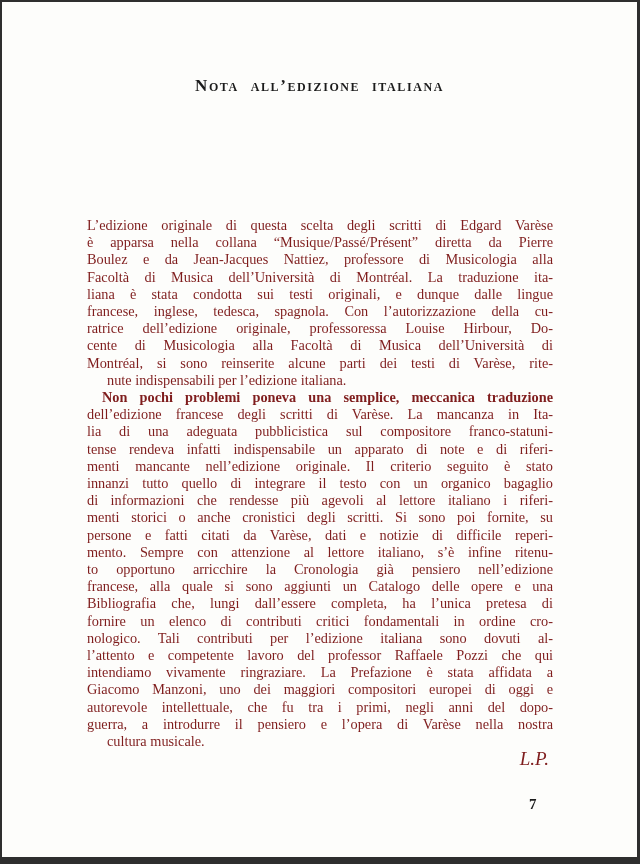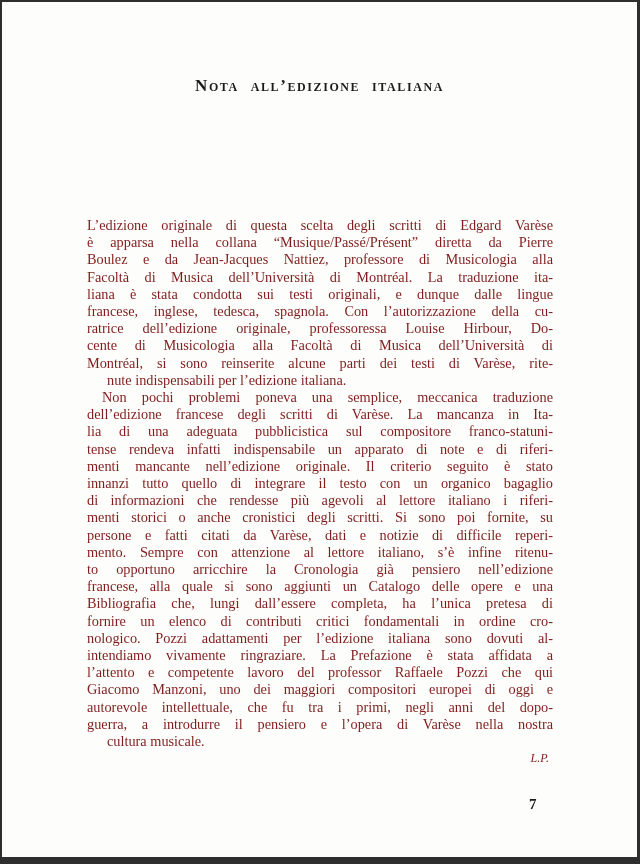--- a/index.html
+++ b/index.html
@@ -40,25 +40,25 @@
     font-size: 14.3px;
     line-height: 17.2px;
     color: #7f1d1d;
   }
   .tline {
     text-align: justify;
     text-align-last: justify;
     white-space: normal;
   }
   .tline.lastline { text-align-last: left; margin-left: 20px; }
-  .para.indent .tline.firstline { text-indent: 15px; }
+  .para.indent .tline.firstline { text-indent: 15px; font-weight: bold; }
   .signature {
     text-align: right;
     font-style: italic;
-    font-size: 12px;
+    font-size: 19px;
     line-height: 17.2px;
     padding-right: 4px;
   }
   .folio {
     position: absolute;
     top: 794px; left: 527px;
     font-size: 15px;
     font-weight: 600;
     color: #1c1c1c;
   }
@@ -91,23 +91,23 @@
           <div class="tline">menti mancante nell’edizione originale. Il criterio seguito è stato</div>
           <div class="tline">innanzi tutto quello di integrare il testo con un organico bagaglio</div>
           <div class="tline">di informazioni che rendesse più agevoli al lettore italiano i riferi-</div>
           <div class="tline">menti storici o anche cronistici degli scritti. Si sono poi fornite, su</div>
           <div class="tline">persone e fatti citati da Varèse, dati e notizie di difficile reperi-</div>
           <div class="tline">mento. Sempre con attenzione al lettore italiano, s’è infine ritenu-</div>
           <div class="tline">to opportuno arricchire la Cronologia già pensiero nell’edizione</div>
           <div class="tline">francese, alla quale si sono aggiunti un Catalogo delle opere e una</div>
           <div class="tline">Bibliografia che, lungi dall’essere completa, ha l’unica pretesa di</div>
           <div class="tline">fornire un elenco di contributi critici fondamentali in ordine cro-</div>
-          <div class="tline">nologico. Pozzi adattamenti per l’edizione italiana sono dovuti al-</div>
+          <div class="tline">nologico. Tali contributi per l’edizione italiana sono dovuti al-</div>
+          <div class="tline">l’attento e competente lavoro del professor Raffaele Pozzi che qui</div>
           <div class="tline">intendiamo vivamente ringraziare. La Prefazione è stata affidata a</div>
-          <div class="tline">l’attento e competente lavoro del professor Raffaele Pozzi che qui</div>
           <div class="tline">Giacomo Manzoni, uno dei maggiori compositori europei di oggi e</div>
           <div class="tline">autorevole intellettuale, che fu tra i primi, negli anni del dopo-</div>
           <div class="tline">guerra, a introdurre il pensiero e l’opera di Varèse nella nostra</div>
           <div class="tline lastline">cultura musicale.</div>
         </div>
         <div class="signature">L.P.</div>
       </div>
     <div class="folio">7</div>
   </div>
 </div>

